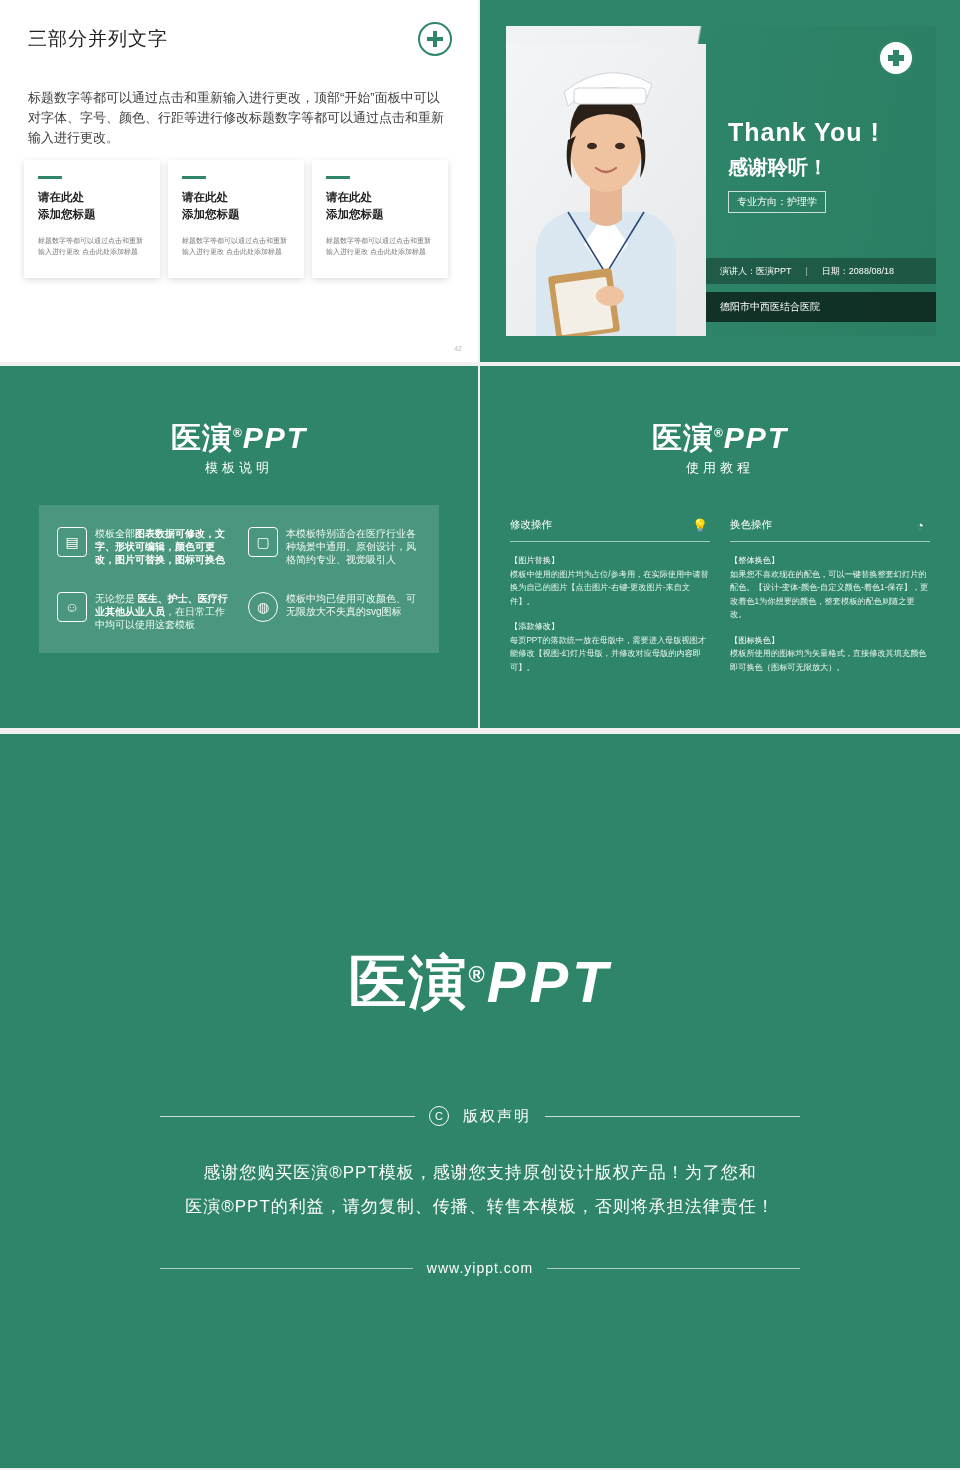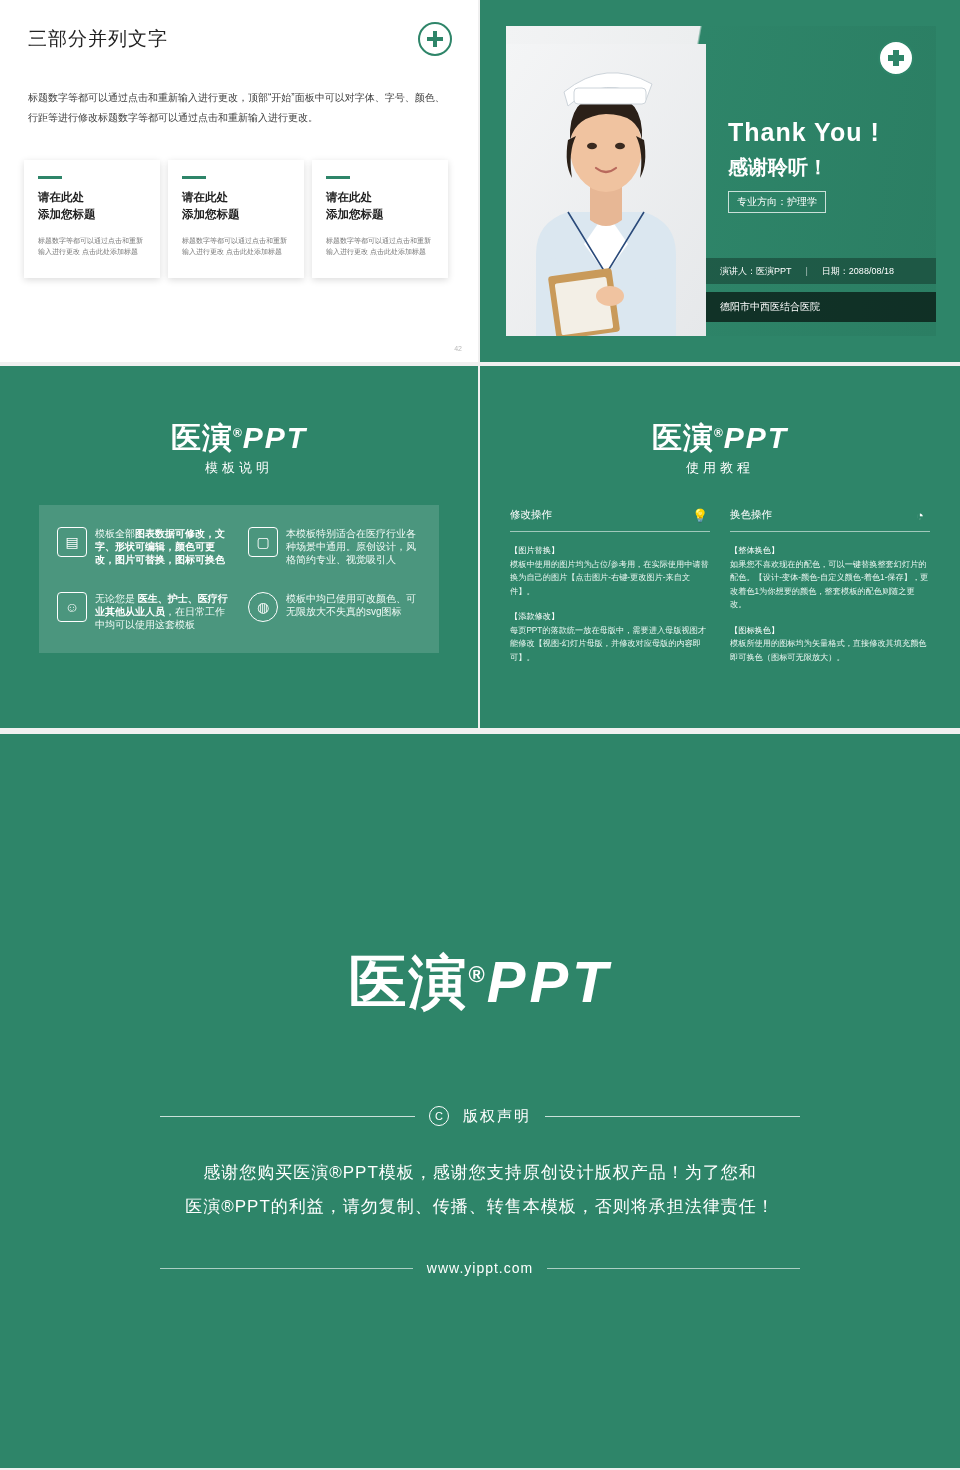--- a/index.html
+++ b/index.html
@@ -35,21 +35,21 @@
     position: absolute;
     left: 28px; top: 26px;
     font-size: 19px;
     color: #222;
     letter-spacing: 1px;
   }
   .s1-desc {
     position: absolute;
     left: 28px; top: 88px;
     width: 420px;
-    font-size: 10px;
+    font-size: 13px;
     line-height: 20px;
     color: #3c3c3c;
   }
   .s1-logo {
     position: absolute;
     right: 26px; top: 22px;
     width: 34px; height: 34px;
   }
   .cross-logo {
     width: 100%; height: 100%;
@@ -167,21 +167,21 @@
     border: 1.6px solid #ffffff; border-radius: 4px;
     display: flex; align-items: center; justify-content: center;
     color: #fff; font-size: 14px;
   }
   .picon.circle { border-radius: 50%; }
   .ptext { font-size: 10px; line-height: 13px; color: #f2fbf7; }
   .ptext b { color: #ffffff; }
 
   
   .s4-cols {
-    margin: 28px auto 0; width: 420px;
+    margin: 38px auto 0; width: 420px;
     display: flex; gap: 20px;
   }
   .s4-col { flex: 1; }
   .s4-head {
     display: flex; align-items: center; gap: 6px;
     padding-bottom: 6px;
     border-bottom: 1px solid rgba(255,255,255,0.55);
   }
   .s4-head .ht { font-size: 10.5px; color: #fff; flex: 1; }
   .s4-head .hi {

